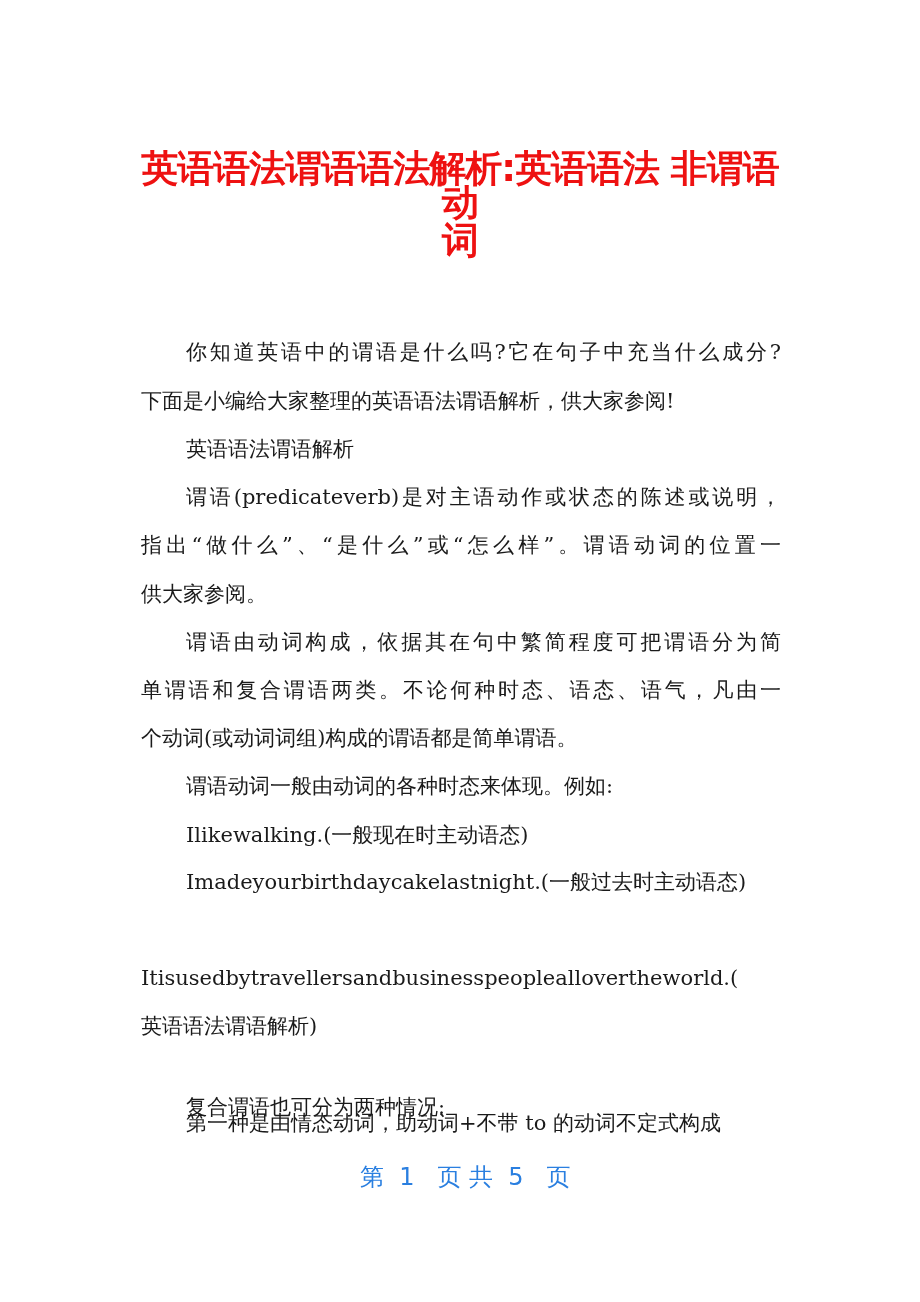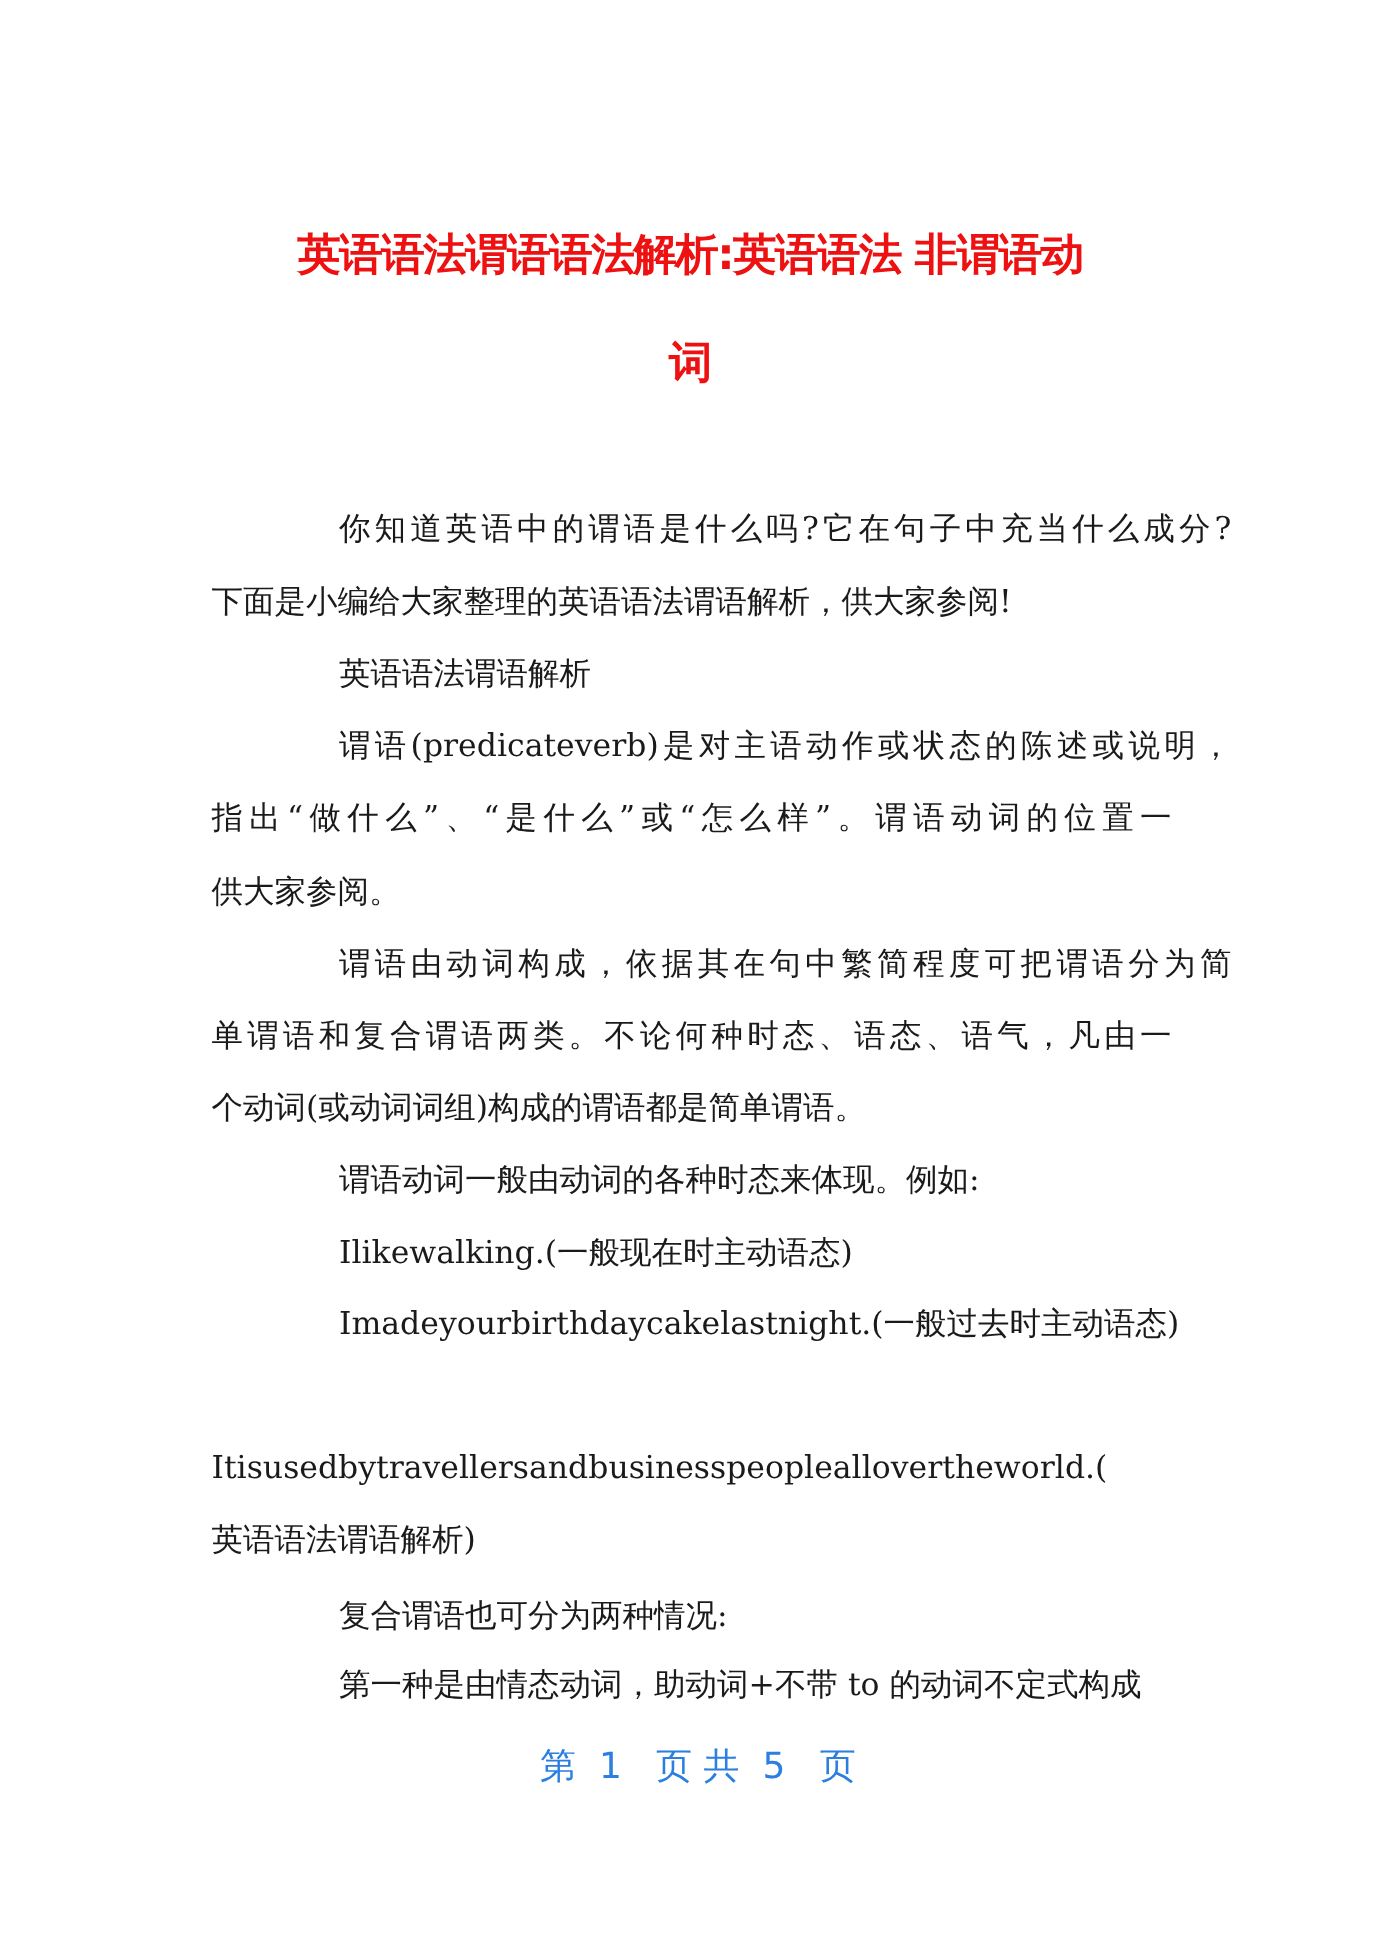--- a/index.html
+++ b/index.html
@@ -1,24 +1,24 @@
 <!DOCTYPE html>
 <html><head>
   <meta charset="utf-8">
   <style>
     html, body { margin: 0; padding: 0; background: #ffffff; }
     body { width: 920px; height: 1302px; position: relative; overflow: hidden;
            font-family: "DejaVu Serif", "Liberation Serif", serif; color: #111; }
     .title { position: absolute; left: 140px; width: 640px; text-align: center;
              font-family: "DejaVu Sans", "Liberation Sans", sans-serif; font-weight: bold;
-             color: #ee1111; font-size: 29px; line-height: 34px; letter-spacing: -1px; }
+             color: #ee1111; font-size: 37px; line-height: 34px; letter-spacing: -1px; }
     .t1 { top: 152px; }
     .t2 { top: 224px; }
     .line { position: absolute; font-size: 21px; line-height: 24px; white-space: nowrap; color: #1a1a1a; text-align: center; }
-    .ind { left: 186px; margin-left: 40px; }
+    .ind { left: 186px; }
     .noind { left: 141px; }
     .just { width: 640px; text-align: justify; text-align-last: justify; }
     .justi { width: 595px; text-align: justify; text-align-last: justify; }
     .footer { position: absolute; top: 1161px; left: 360px; width: 200px;
               font-family: "DejaVu Sans", "Liberation Sans", sans-serif; font-size: 24px;
               color: #2a7fe0; white-space: pre; }
   </style>
 </head>
 <body>
 
@@ -39,17 +39,17 @@
   <div class="line noind just" style="top:678px">单谓语和复合谓语两类。不论何种时态、语态、语气，凡由一</div>
   <div class="line noind" style="top:726px">个动词(或动词词组)构成的谓语都是简单谓语。</div>
 
   <div class="line ind" style="top:774px">谓语动词一般由动词的各种时态来体现。例如:</div>
   <div class="line ind" style="top:823px">Ilikewalking.(一般现在时主动语态)</div>
   <div class="line ind" style="top:870px">Imadeyourbirthdaycakelastnight.(一般过去时主动语态)</div>
 
   <div class="line noind" style="top:966px">Itisusedbytravellersandbusinesspeopleallovertheworld.(</div>
   <div class="line noind" style="top:1014px">英语语法谓语解析)</div>
 
-  <div class="line ind" style="top:1065px">复合谓语也可分为两种情况:</div>
+  <div class="line ind" style="top:1095px">复合谓语也可分为两种情况:</div>
   <div class="line ind" style="top:1111px">第一种是由情态动词，助动词+不带 to 的动词不定式构成</div>
 
   <div class="footer">第  1   页 共  5   页</div>
 </div>
 
 </body></html>

